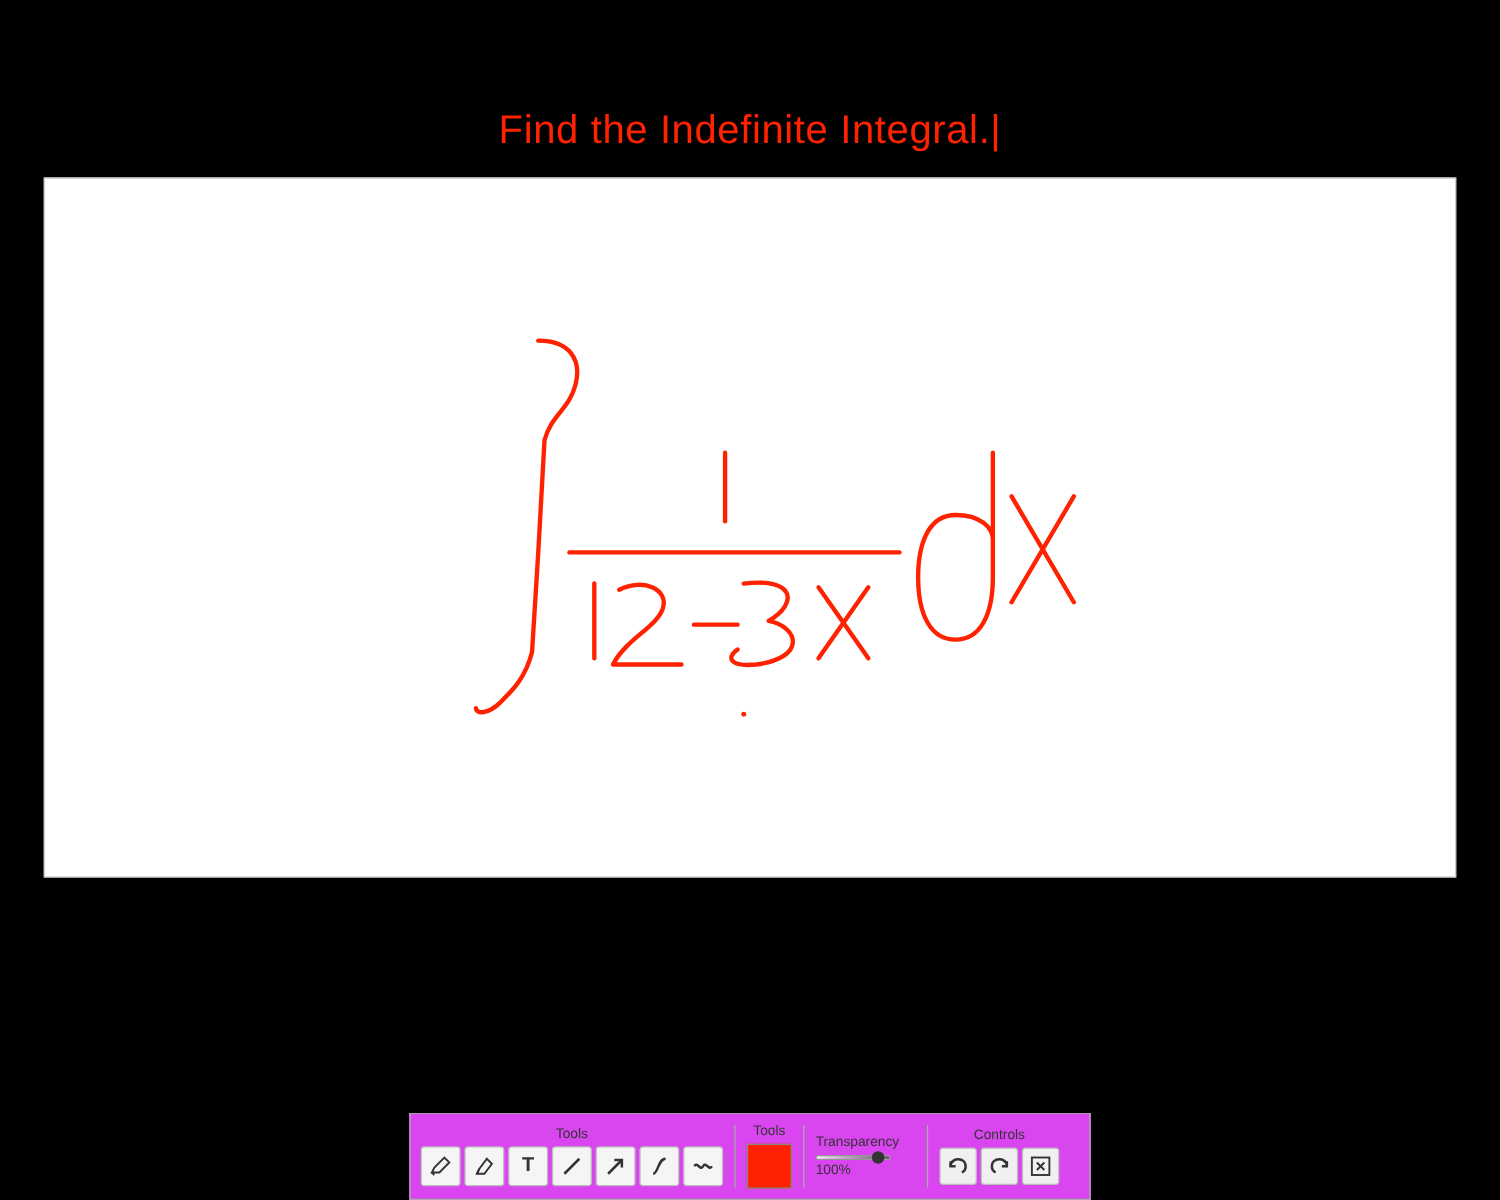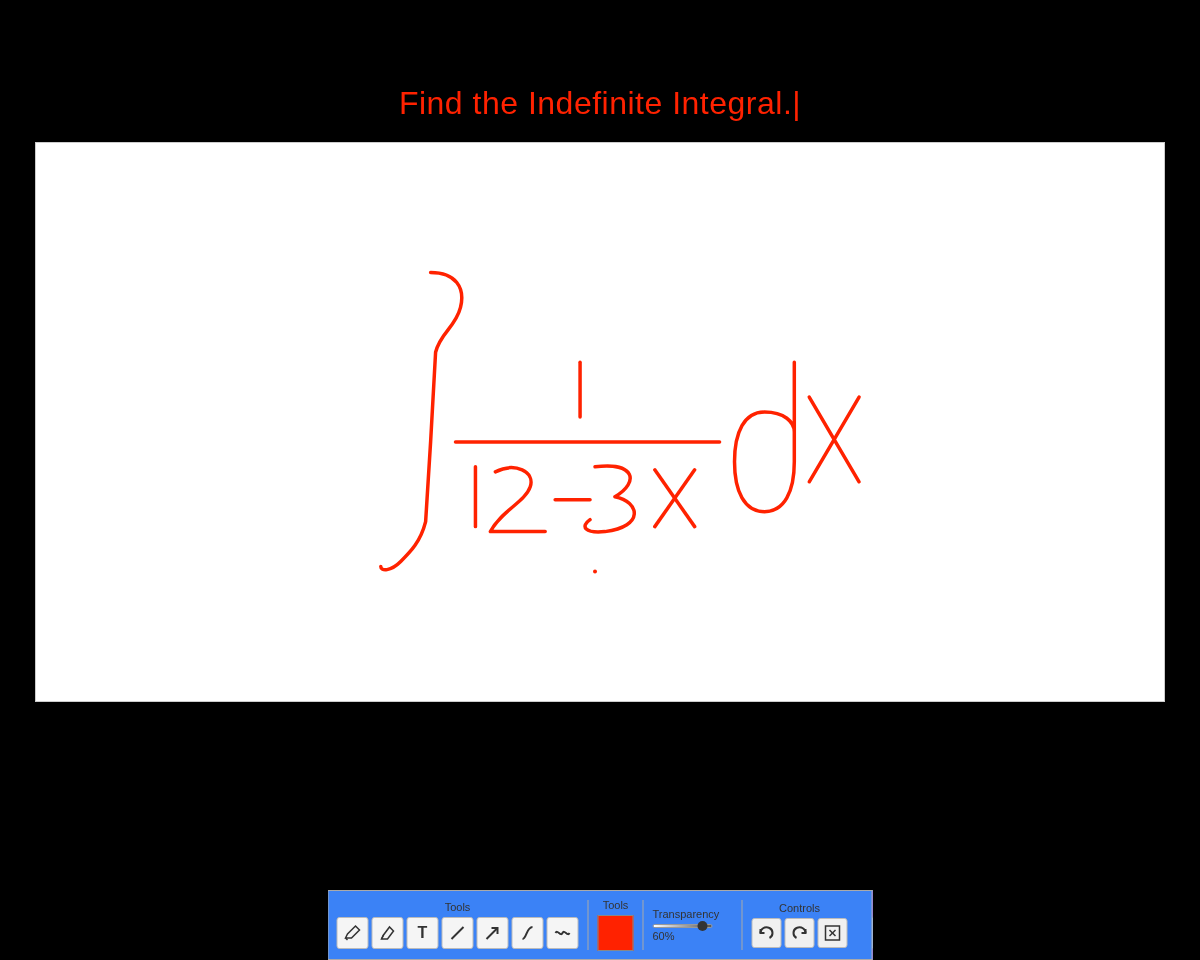--- a/index.html
+++ b/index.html
@@ -213,21 +213,21 @@
       C 750 270, 760 280, 760 290
     " stroke-width="4"></path>
 
     <line class="math-stroke" x1="775" y1="255" x2="825" y2="340" stroke-width="4"></line>
     <line class="math-stroke" x1="825" y1="255" x2="775" y2="340" stroke-width="4"></line>
 
     <circle cx="560" cy="430" r="2" fill="#ff2200"></circle>
   </svg>
 </div>
 
-<div style="position: fixed; bottom: 0; left: 50%; transform: translateX(-50%); width: 545px; height: 70px; background: #3b82f6; border: 1px solid #aaa; display: flex; align-items: center; padding: 5px 8px; gap: 4px;">
+<div style="position: fixed; bottom: 0; left: 50%; transform: translateX(-50%); width: 545px; height: 70px; background: #d946ef; border: 1px solid #aaa; display: flex; align-items: center; padding: 5px 8px; gap: 4px;">
 
   <div class="toolbar-section">
     <div class="toolbar-section-label">Tools</div>
     <div class="toolbar-section-content">
       <div class="tool-btn" title="Pen">
         <svg width="18" height="18" viewBox="0 0 18 18">
           <path d="M2 14 L4 10 L12 2 L16 6 L8 14 Z" fill="none" stroke="#333" stroke-width="1.5"></path>
           <line x1="2" y1="14" x2="4" y2="16" stroke="#333" stroke-width="1.5"></line>
         </svg>
       </div>
@@ -275,21 +275,21 @@
 
   <div class="toolbar-divider"></div>
 
   <div class="transparency-section">
     <div class="toolbar-section-label">Transparency</div>
     <div class="transparency-slider-container">
       <div class="slider-track">
         <div class="slider-thumb"></div>
       </div>
     </div>
-    <div class="transparency-pct">60%</div>
+    <div class="transparency-pct">100%</div>
   </div>
 
   <div class="toolbar-divider"></div>
 
   <div class="controls-section">
     <div class="toolbar-section-label">Controls</div>
     <div class="controls-btns">
       <div class="ctrl-btn" title="Undo">
         <svg width="18" height="18" viewBox="0 0 18 18">
           <path d="M3 9 C3 5, 7 2, 12 4 C16 6, 16 12, 12 14" fill="none" stroke="#333" stroke-width="2"></path>

